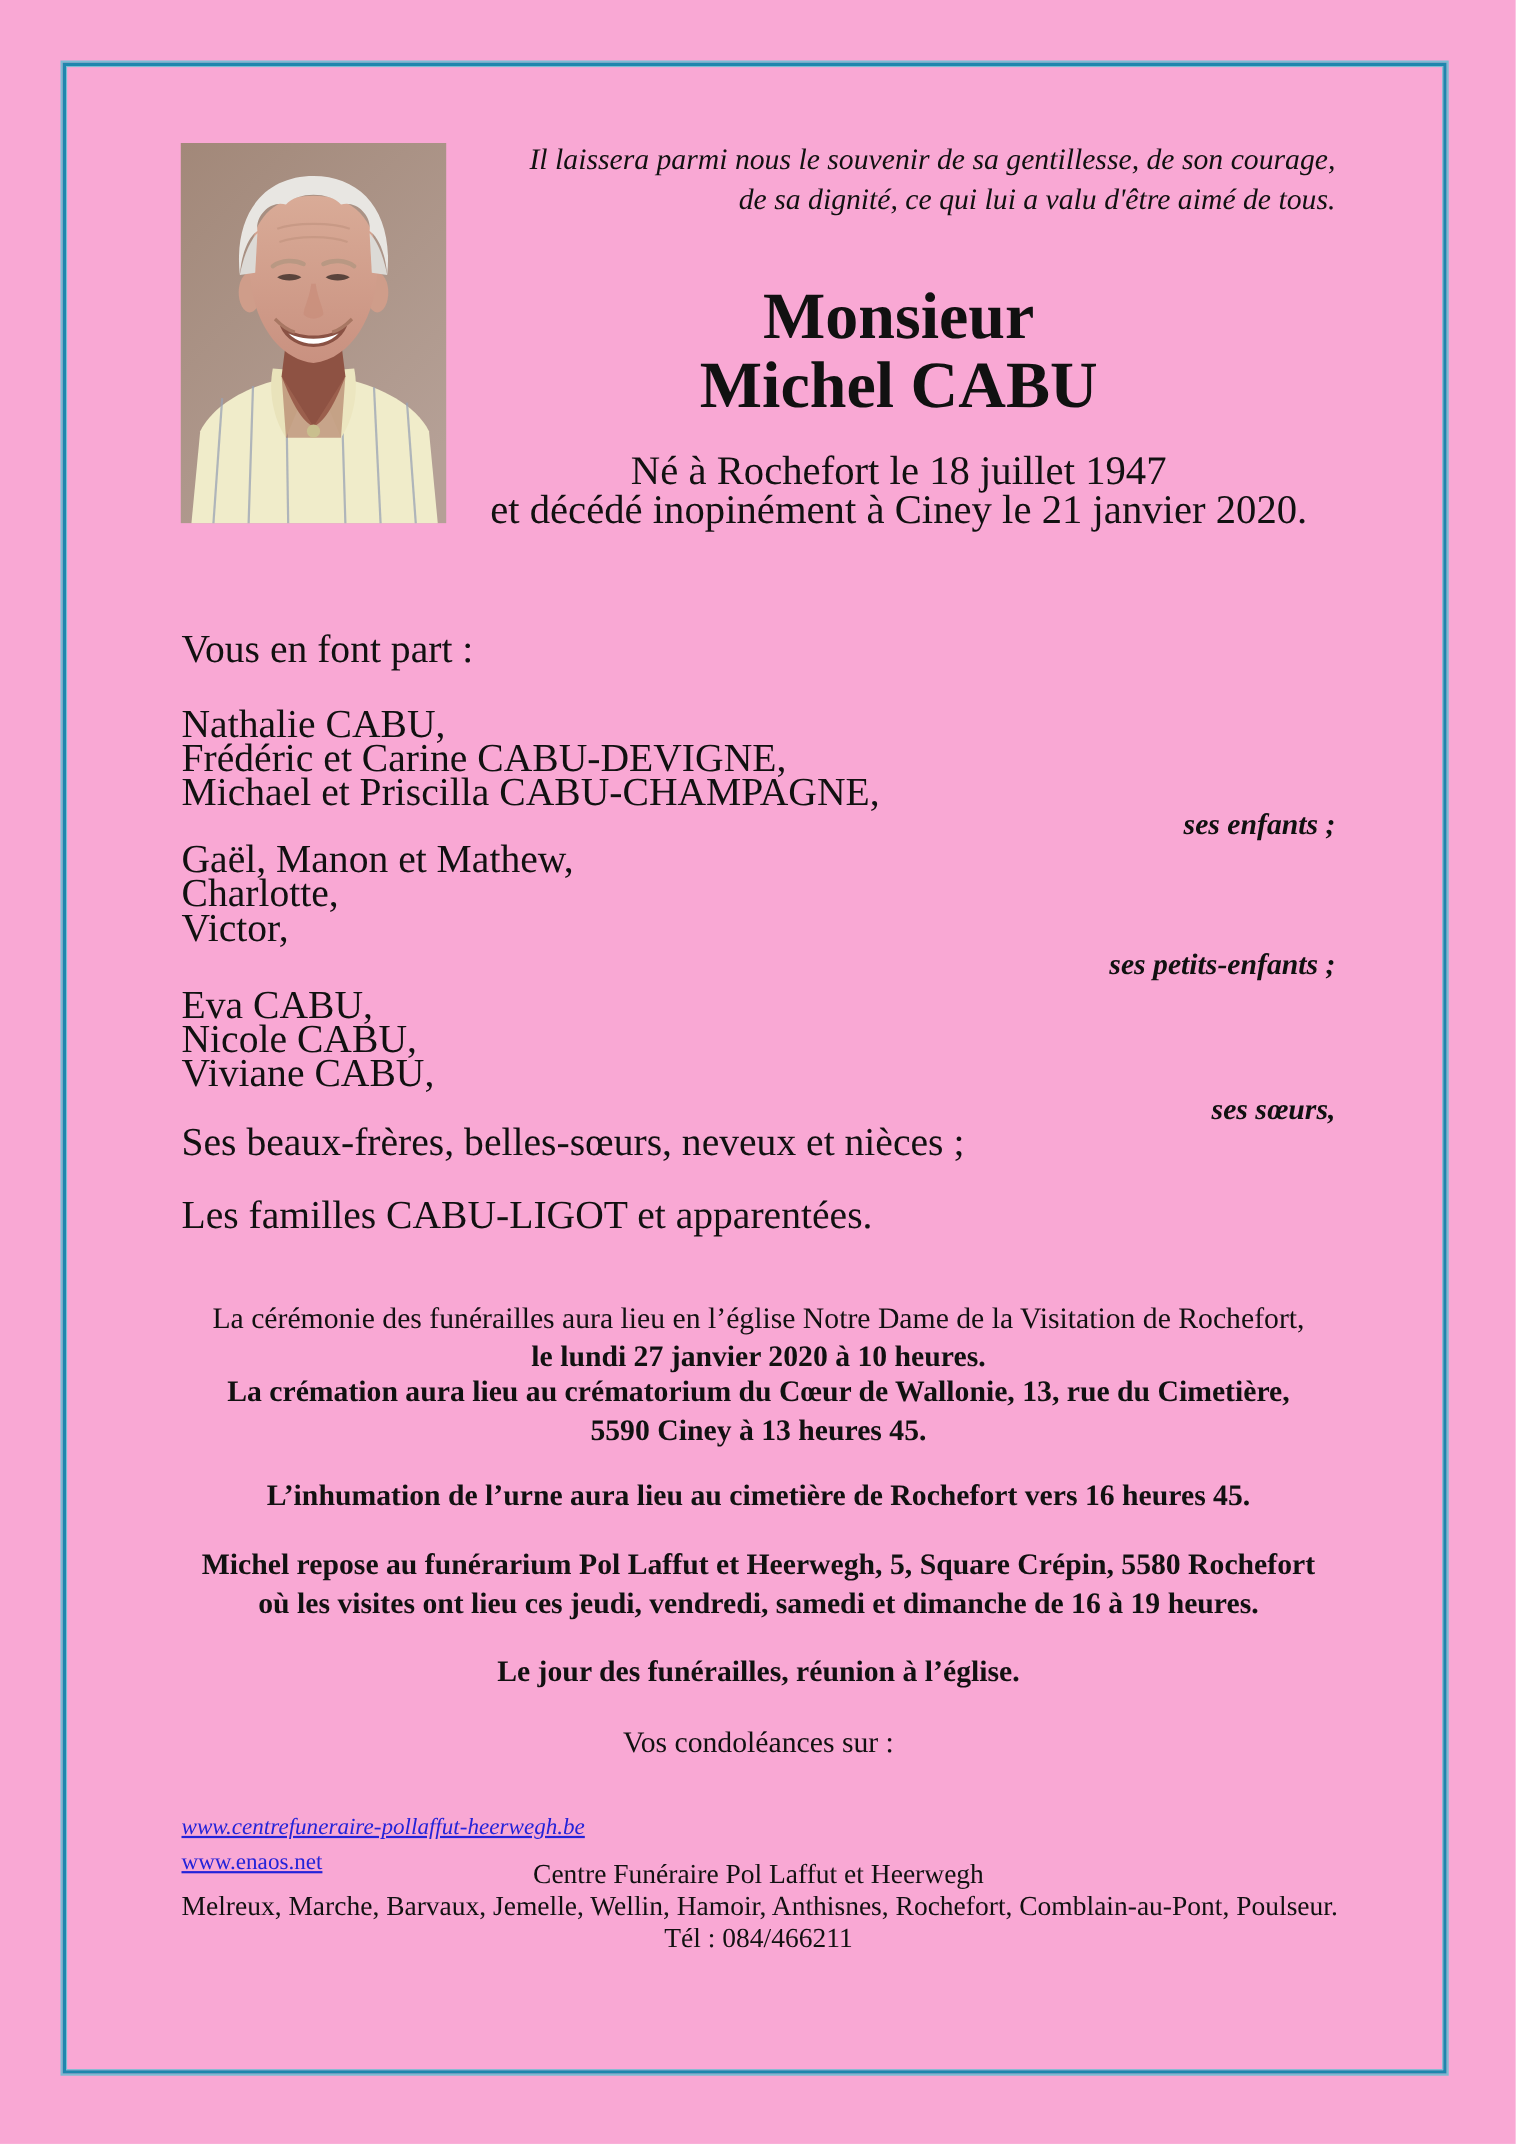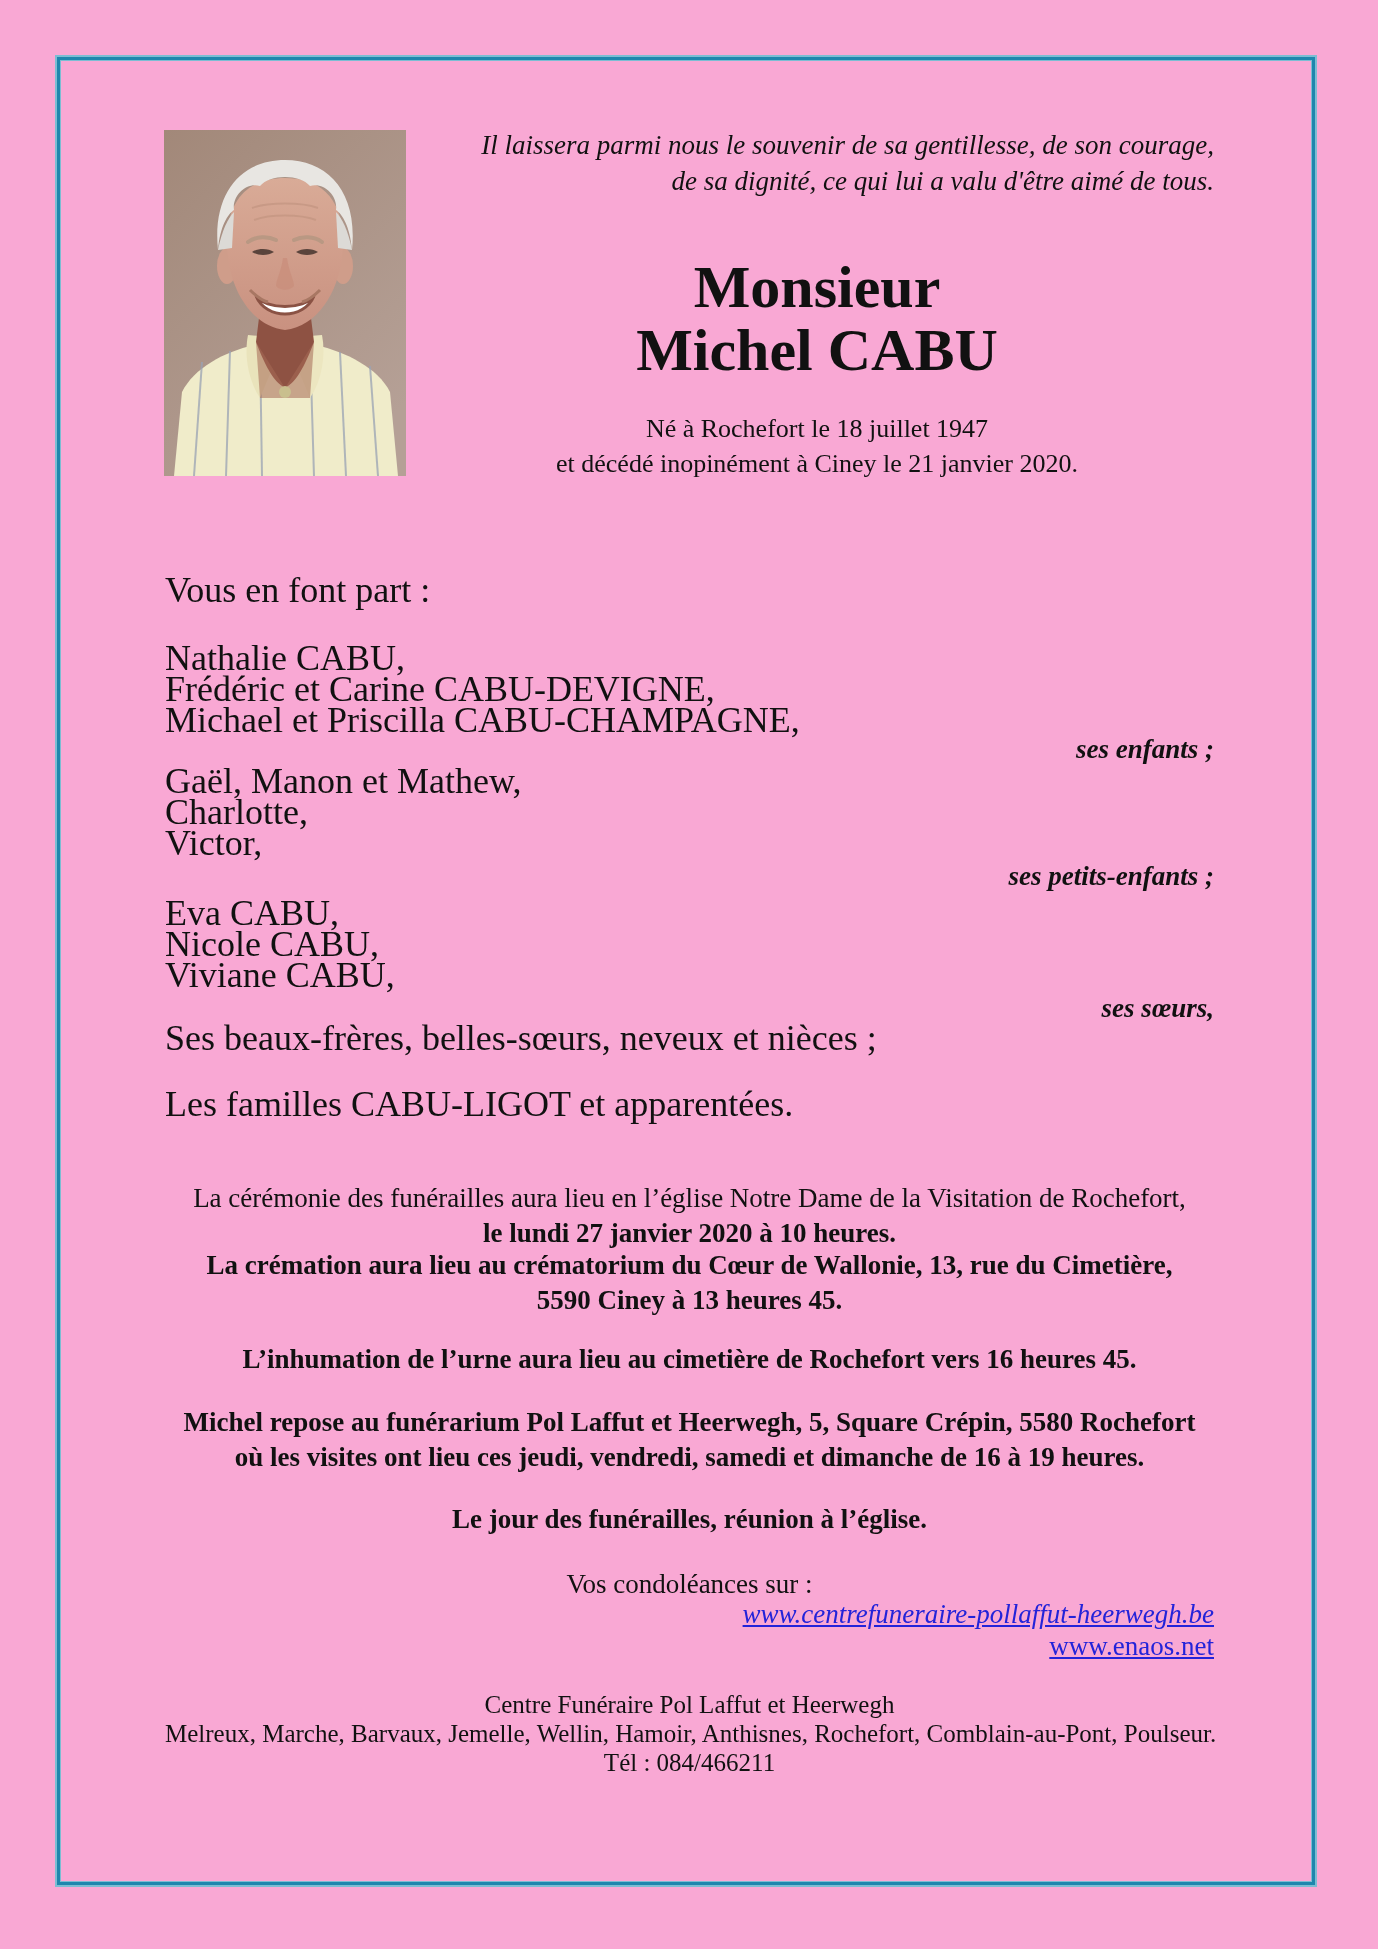--- a/index.html
+++ b/index.html
@@ -15,27 +15,27 @@
   .abs{position:absolute;}
   .nowrap{white-space:nowrap;}
 
   .photo{position:absolute;left:164px;top:130px;width:242px;height:346px;overflow:hidden;}
 
   .quote{left:420px;right:164px;top:127px;text-align:right;
          font-style:italic;font-size:27px;line-height:36px;}
   .title{left:420px;right:164px;top:256px;text-align:center;
          font-weight:bold;font-size:60px;line-height:63px;}
   .dates{left:420px;right:164px;top:411px;text-align:center;
-         font-size:26px;line-height:35px;}
+         font-size:37px;line-height:35px;}
 
   .colL{left:165px;right:164px;}
   .body-line{font-size:36px;line-height:31px;text-align:left;}
   .rel{font-size:27px;line-height:31px;text-align:right;font-weight:bold;font-style:italic;}
   .cer{font-size:27px;line-height:35px;text-align:center;}
-  .links{font-size:27px;line-height:32px;text-align:right;}
+  .links{font-size:21px;line-height:32px;text-align:left;margin-top:46px;}
   .links a{color:#2323d9;}
   .link-it{font-style:italic;}
   .footer{font-size:25px;line-height:29px;text-align:center;}
 </style>
 </head>
 <body>
 
 <div class="page">
 
   <div class="frame">

